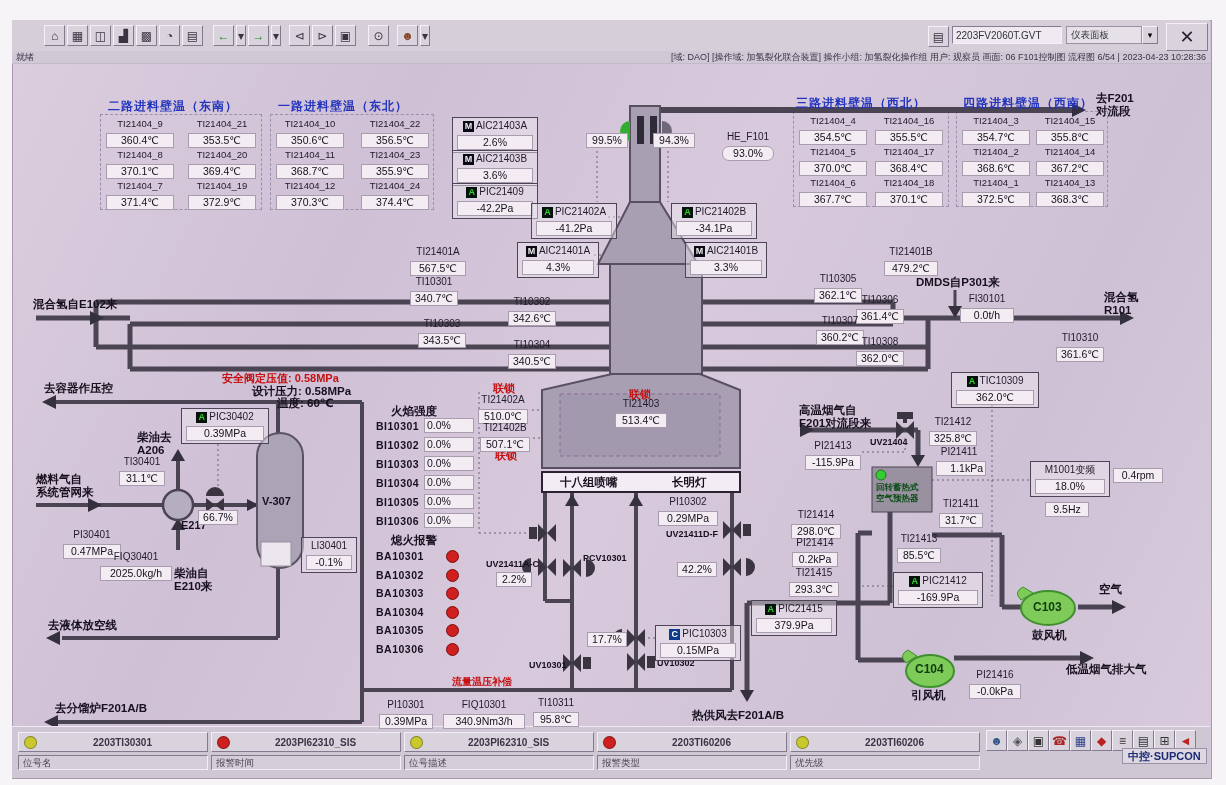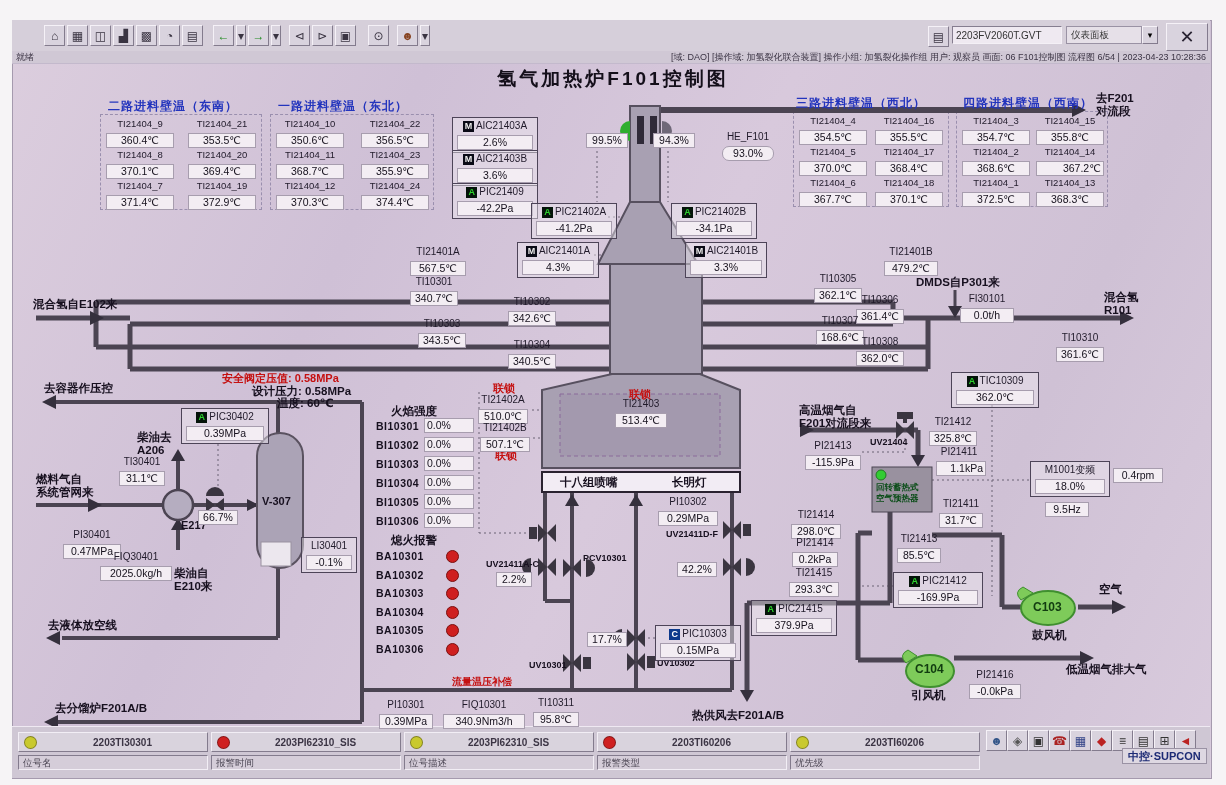--- a/index.html
+++ b/index.html
@@ -205,21 +205,20 @@
     <span>[域: DAO] [操作域: 加氢裂化联合装置]  操作小组: 加氢裂化操作组  用户: 观察员  画面: 06 F101控制图  流程图 6/54 | 2023-04-23 10:28:36</span>
   </div>
   <div class="tb" style="left:928px;top:26px;">▤</div>
   <input id="scrsel" class="sunken" readonly="" value="2203FV2060T.GVT" style="">
   <div class="combo">
     <span class="cl">仪表面板</span>
     <span class="ar">▾</span>
   </div>
   <div class="xbtn">✕</div>
 
-  <div class="title">氢气加热炉F101控制图</div>
 
   <div id="abar" class="bar"></div>
   <div class="logo" style="left:1122px;top:748px;">中控·SUPCON</div>
 <div class="lbl zh" style="left: 1096px; top: 92px; position: absolute;">去F201
 对流段</div>
     <div class="lbl zh" style="left: 33px; top: 298px; position: absolute;">混合氢自E102来</div>
     <div class="lbl zh" style="left: 1104px; top: 291px; position: absolute;">混合氢
 R101</div>
     <div class="lbl zh" style="left: 916px; top: 276px; position: absolute;">DMDS自P301来</div>
     <div class="lbl zh" style="left: 44px; top: 382px; position: absolute;">去容器作压控</div>
@@ -311,21 +310,21 @@
         <span>TI21401B</span>
       </div><div class="vbox" style="min-width: 48px;">479.2℃</div></div>
     <div class="tag" style="left: 812px; top: 273px; position: absolute; width: 52px;"><div class="nm">
         <span>TI10305</span>
       </div><div class="vbox" style="min-width: 42px;">362.1℃</div></div>
     <div class="tag" style="left: 854px; top: 294px; position: absolute; width: 52px;"><div class="nm">
         <span>TI10306</span>
       </div><div class="vbox" style="min-width: 42px;">361.4℃</div></div>
     <div class="tag" style="left: 814px; top: 315px; position: absolute; width: 52px;"><div class="nm">
         <span>TI10307</span>
-      </div><div class="vbox" style="min-width: 42px;">168.6℃</div></div>
+      </div><div class="vbox" style="min-width: 42px;">360.2℃</div></div>
     <div class="tag" style="left: 854px; top: 336px; position: absolute; width: 52px;"><div class="nm">
         <span>TI10308</span>
       </div><div class="vbox" style="min-width: 42px;">362.0℃</div></div>
     <div class="tag" style="left: 958px; top: 293px; position: absolute; width: 58px;"><div class="nm">
         <span>FI30101</span>
       </div><div class="vbox" style="min-width: 48px;">0.0t/h</div></div>
     <div class="tag" style="left: 1054px; top: 332px; position: absolute; width: 52px;"><div class="nm">
         <span>TI10310</span>
       </div><div class="vbox" style="min-width: 42px;">361.6℃</div></div>
     <div class="tag boxed" style="left: 951px; top: 372px; position: absolute; width: 82px;"><div class="nm">
@@ -485,21 +484,21 @@
         <span>TI21404_3</span>
       </div><div class="vbox" style="min-width: 62px;">354.7℃</div></div>
     <div class="tag wt" style="left: 1034px; top: 115px; position: absolute; width: 72px;"><div class="nm">
         <span>TI21404_15</span>
       </div><div class="vbox" style="min-width: 62px;">355.8℃</div></div>
     <div class="tag wt" style="left: 960px; top: 146px; position: absolute; width: 72px;"><div class="nm">
         <span>TI21404_2</span>
       </div><div class="vbox" style="min-width: 62px;">368.6℃</div></div>
     <div class="tag wt" style="left: 1034px; top: 146px; position: absolute; width: 72px;"><div class="nm">
         <span>TI21404_14</span>
-      </div><div class="vbox" style="min-width: 62px; text-align: right;">367.2℃</div></div>
+      </div><div class="vbox" style="min-width: 62px;">367.2℃</div></div>
     <div class="tag wt" style="left: 960px; top: 177px; position: absolute; width: 72px;"><div class="nm">
         <span>TI21404_1</span>
       </div><div class="vbox" style="min-width: 62px;">372.5℃</div></div>
     <div class="tag wt" style="left: 1034px; top: 177px; position: absolute; width: 72px;"><div class="nm">
         <span>TI21404_13</span>
       </div><div class="vbox" style="min-width: 62px;">368.3℃</div></div>
     <div class="lbl bi" style="left: 376px; top: 420px; position: absolute;">BI10301</div>
     <div class="vbox" style="left: 424px; top: 418px; position: absolute; width: 44px;">0.0%</div>
     <div class="lbl bi" style="left: 376px; top: 439px; position: absolute;">BI10302</div>
     <div class="vbox" style="left: 424px; top: 437px; position: absolute; width: 44px;">0.0%</div>

